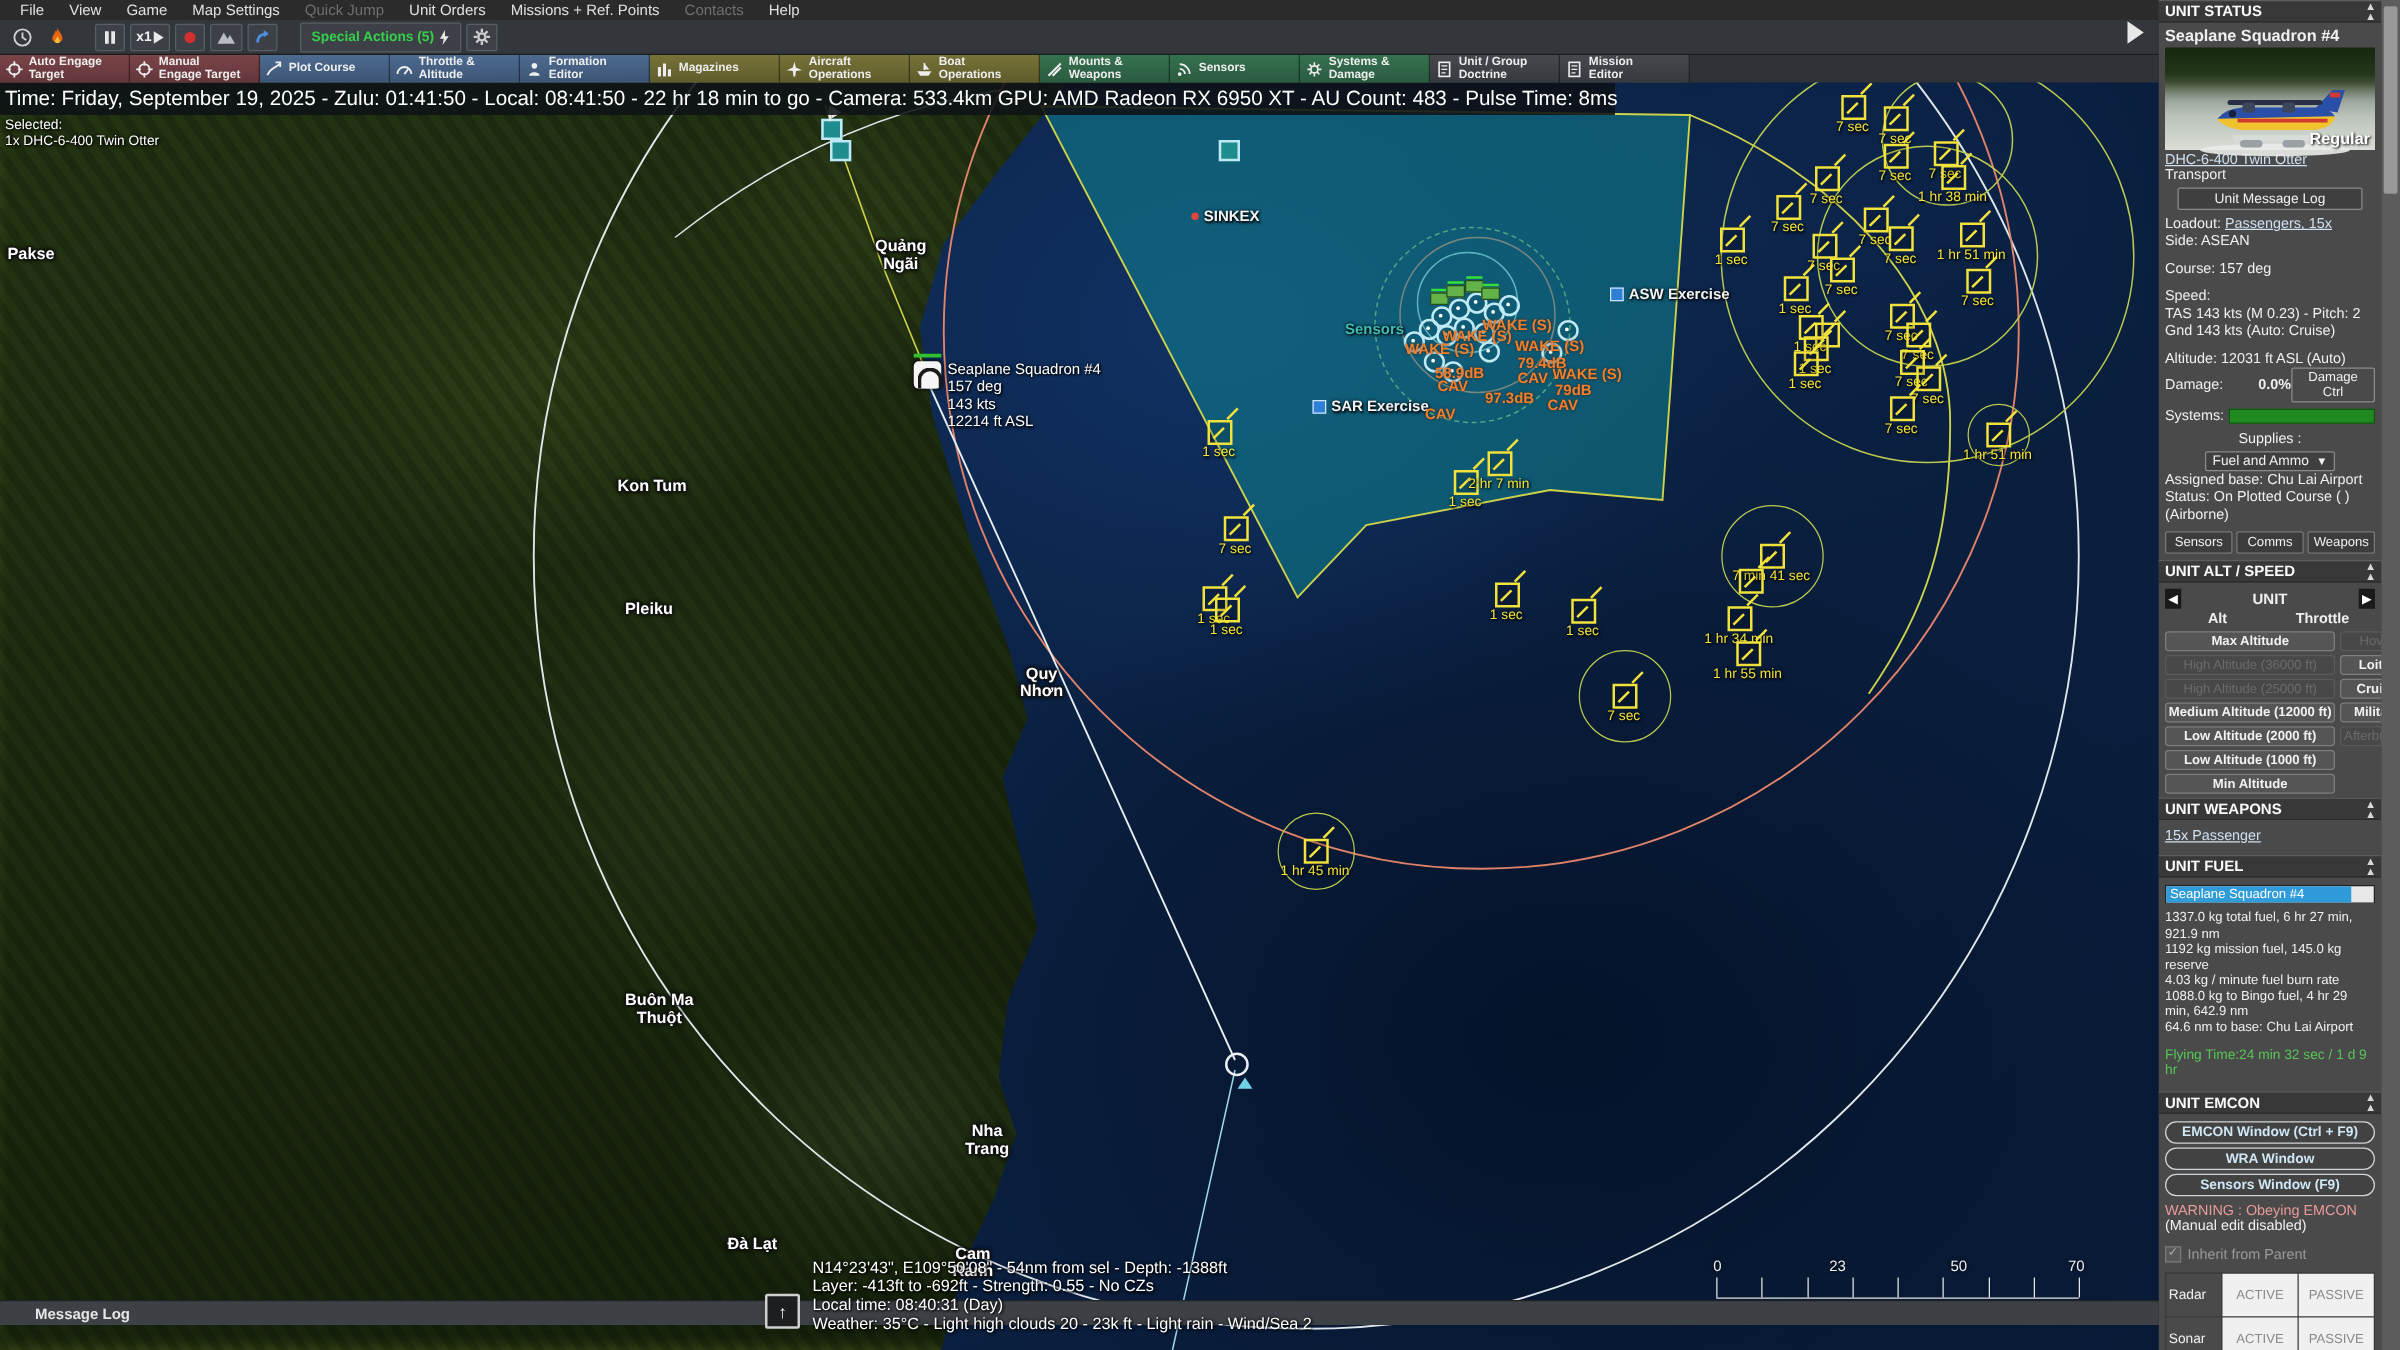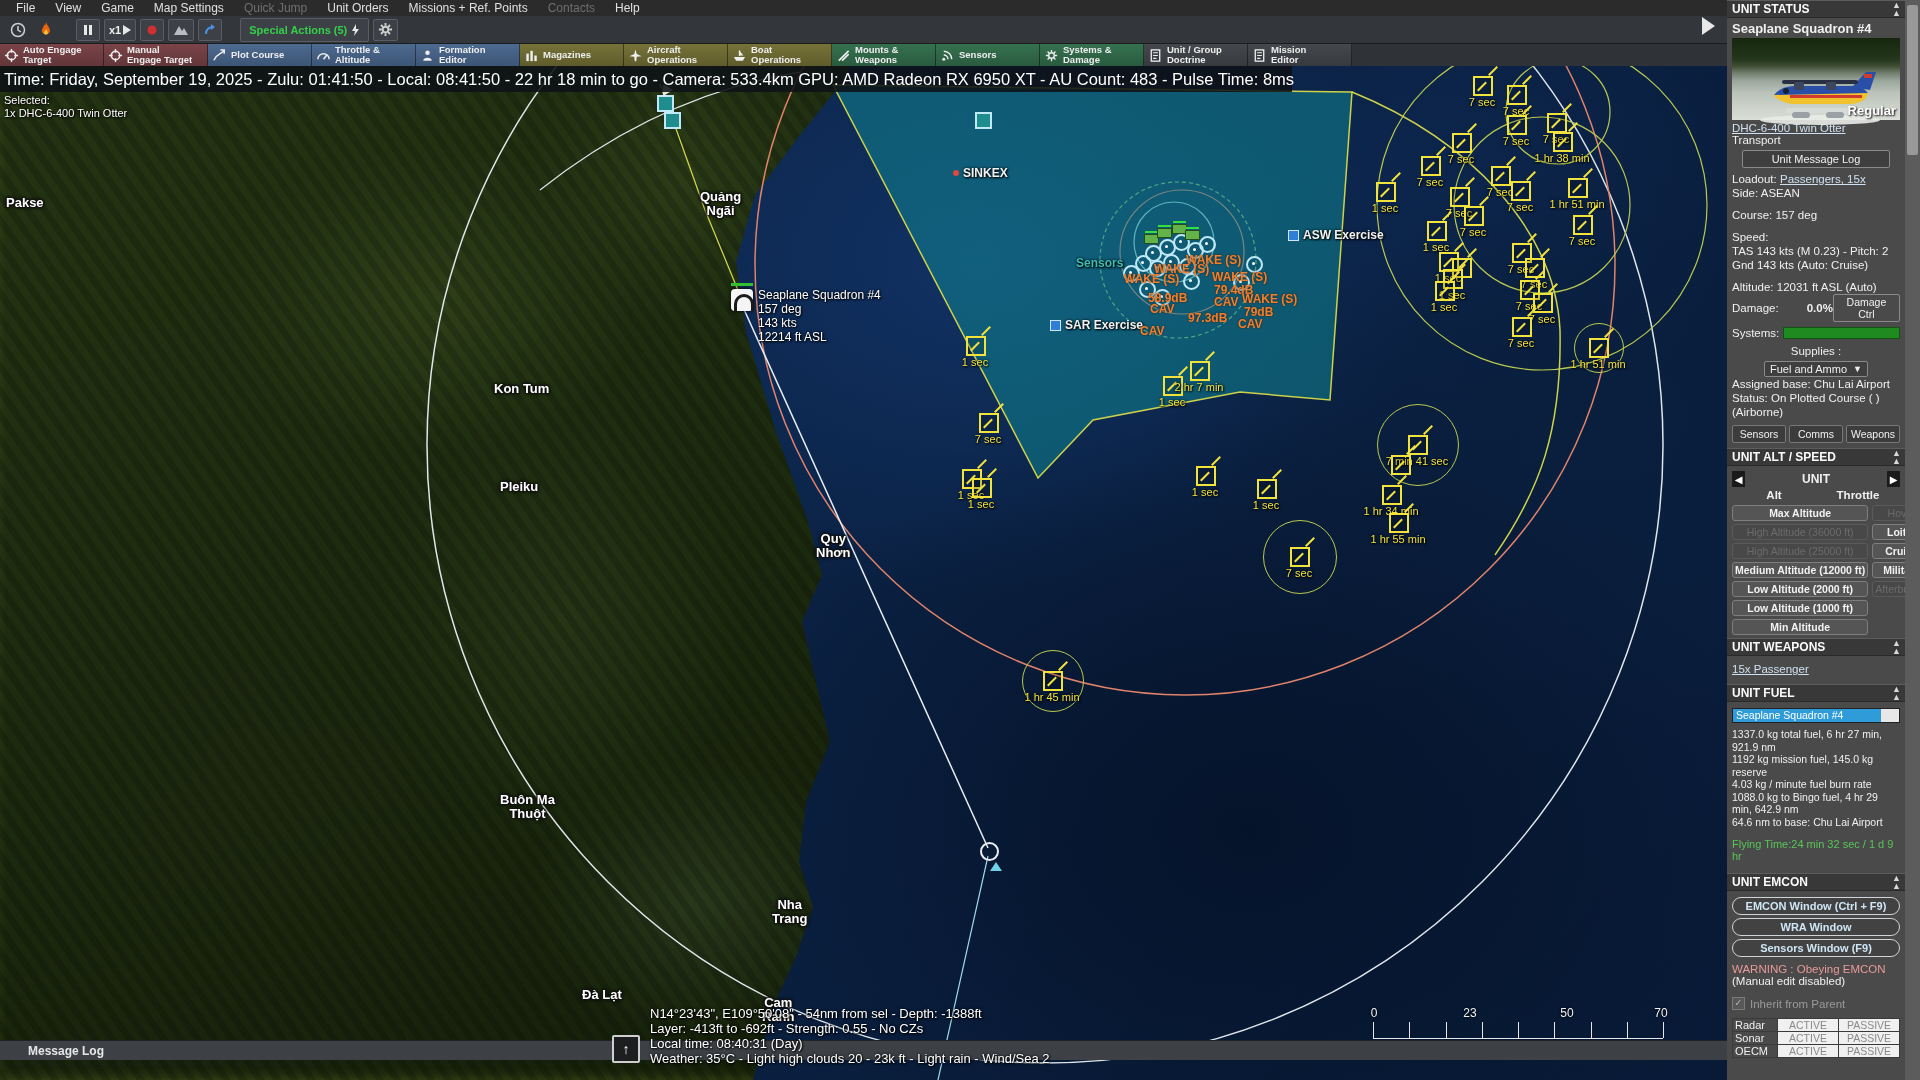--- a/index.html
+++ b/index.html
@@ -158,21 +158,21 @@
   .fuel-line{font-size:10.5px;line-height:12.5px;}
   .flytime{color:#58c558;font-size:11px;margin-top:10px;}
   .emcon-btn{display:block;width:100%;margin:3px 0;background:#424242;border:1px solid #cfd4d8;border-radius:9px;
     color:#cfe6f5;font-size:11px;font-weight:bold;text-align:center;padding:2px 0;font-family:inherit;}
   .warn1{color:#e89a9a;font-size:11.5px;margin-top:6px;}
   .warn2{color:#f0f0f0;font-size:11.5px;}
   .chkrow{display:flex;align-items:center;gap:5px;margin:10px 0 8px 0;color:#9a9a9a;}
   .chk{width:11px;height:11px;background:#585858;border:1px solid #7a7a7a;color:#aaa;font-size:10px;line-height:10px;text-align:center;}
   .emgrid{display:grid;grid-template-columns:44px 1fr 1fr;gap:1px;background:#3a3a3a;border:1px solid #3a3a3a;}
   .emname{background:#4a4a4a;display:flex;align-items:center;font-size:11px;padding-left:2px;}
-  .em-btn{background:#f0f0f0;color:#8a8a8a;font-size:10.5px;text-align:center;padding:0 0;border:none;font-family:inherit;}
+  .em-btn{background:#f0f0f0;color:#8a8a8a;font-size:10.5px;text-align:center;padding:11px 0;border:none;font-family:inherit;}
 </style>
 </head>
 <body>
 
 <div class="stage">
 
   <div class="map">
     <div class="land"></div>
     <svg class="overlay" id="map-svg" width="1727" height="1080">
         <circle cx="1045" cy="445" r="618" fill="none" stroke="#dfe6ea" stroke-width="1.5"></circle>

